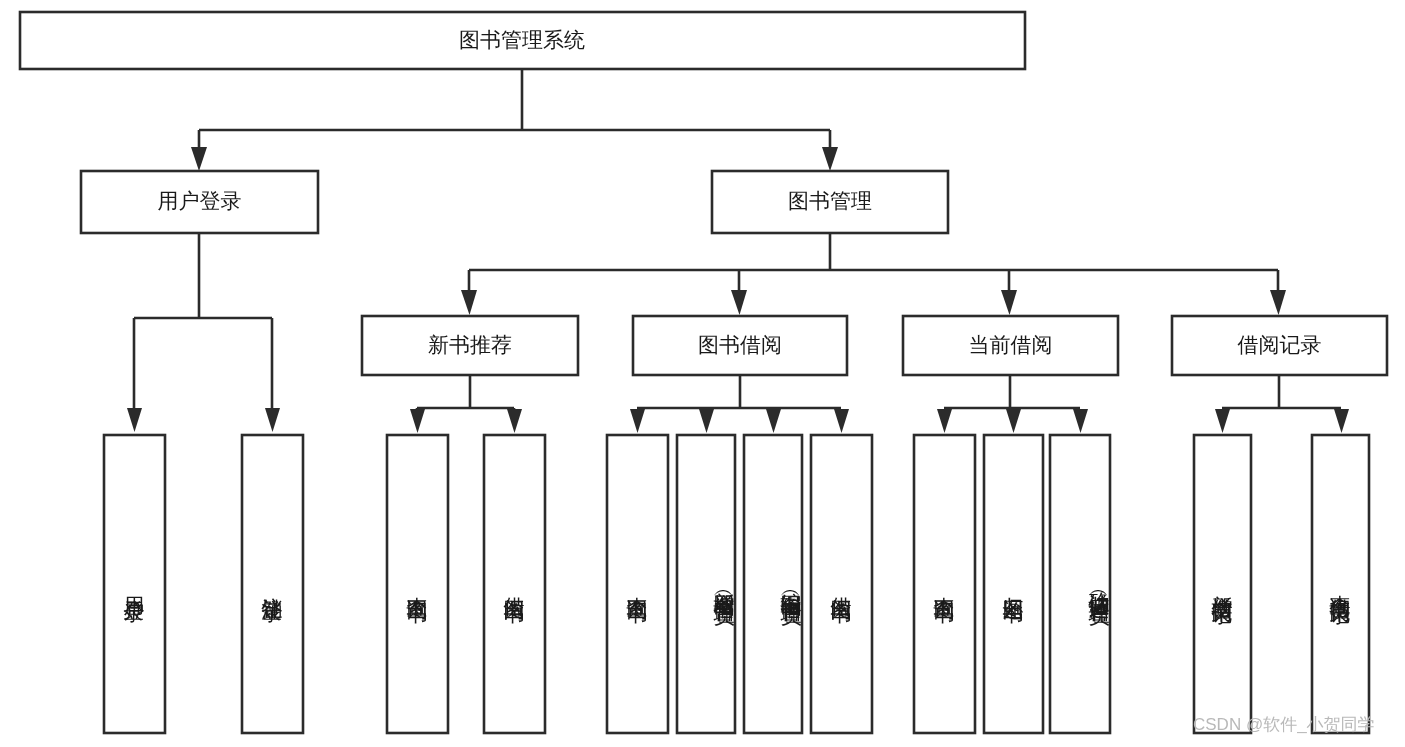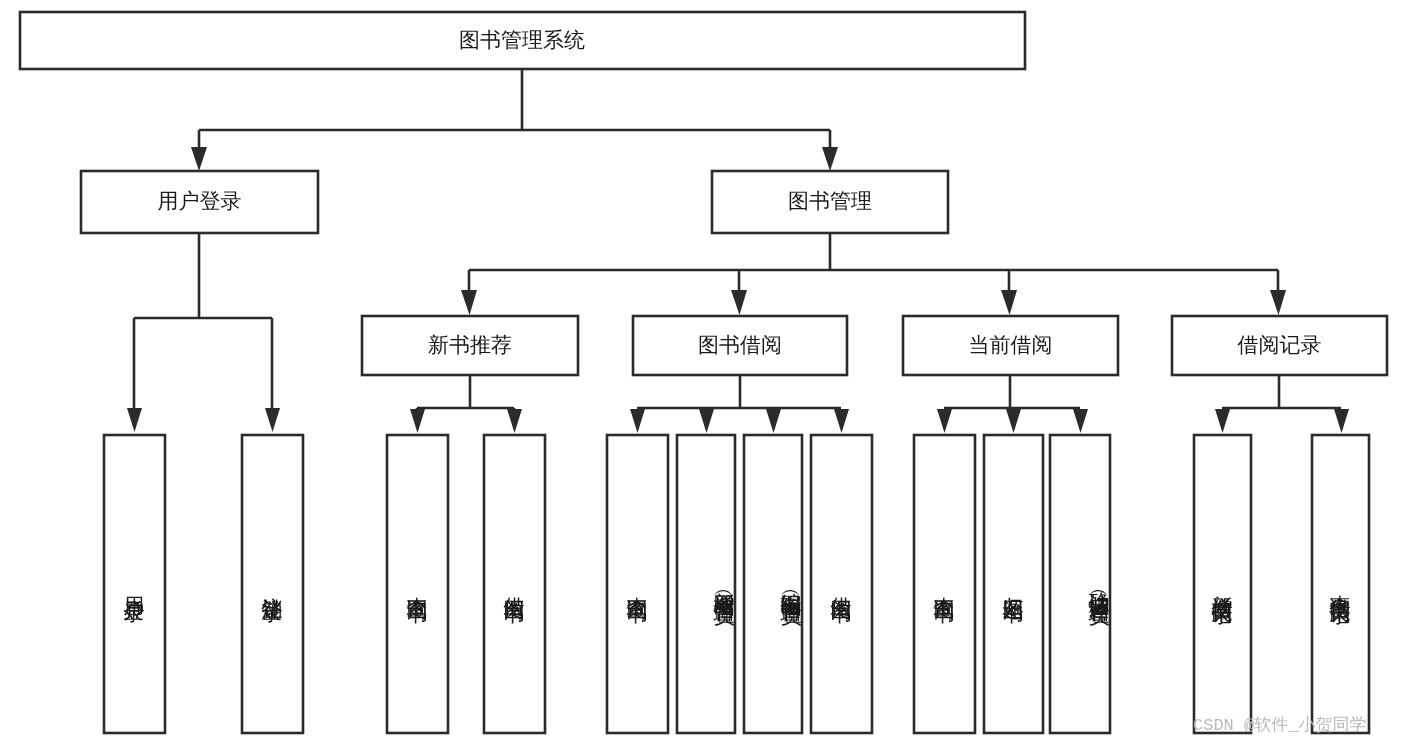--- a/index.html
+++ b/index.html
@@ -62,21 +62,21 @@
     line-height: 1.0;
     color: #1a1a1a;
     letter-spacing: 2px;
     pointer-events: none;
     box-sizing: border-box;
   }
   .watermark {
     position: absolute;
     left: 1193px;
     top: 713px;
-    font-family: Liberation Mono, monospace;
+    font-family: Liberation Sans, sans-serif;
     font-size: 17px;
     color: #b9b9b9;
     white-space: nowrap;
     user-select: none;
   }
 </style>
 </head>
 <body>
 
 <div id="diagram-root">

